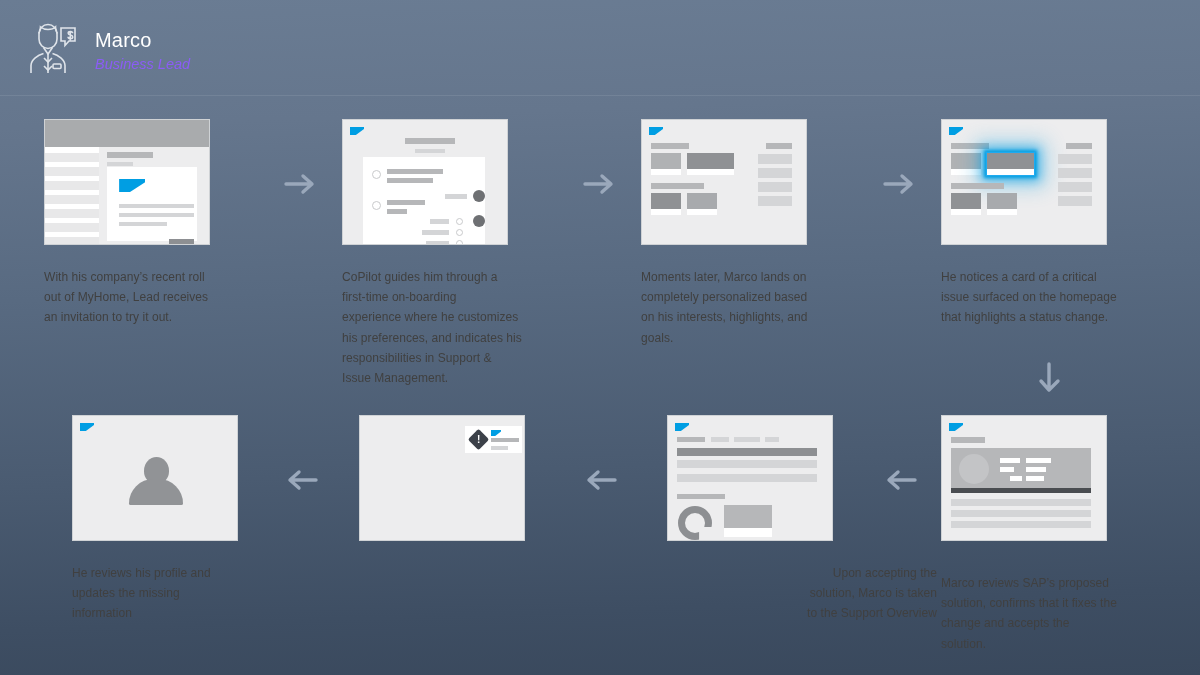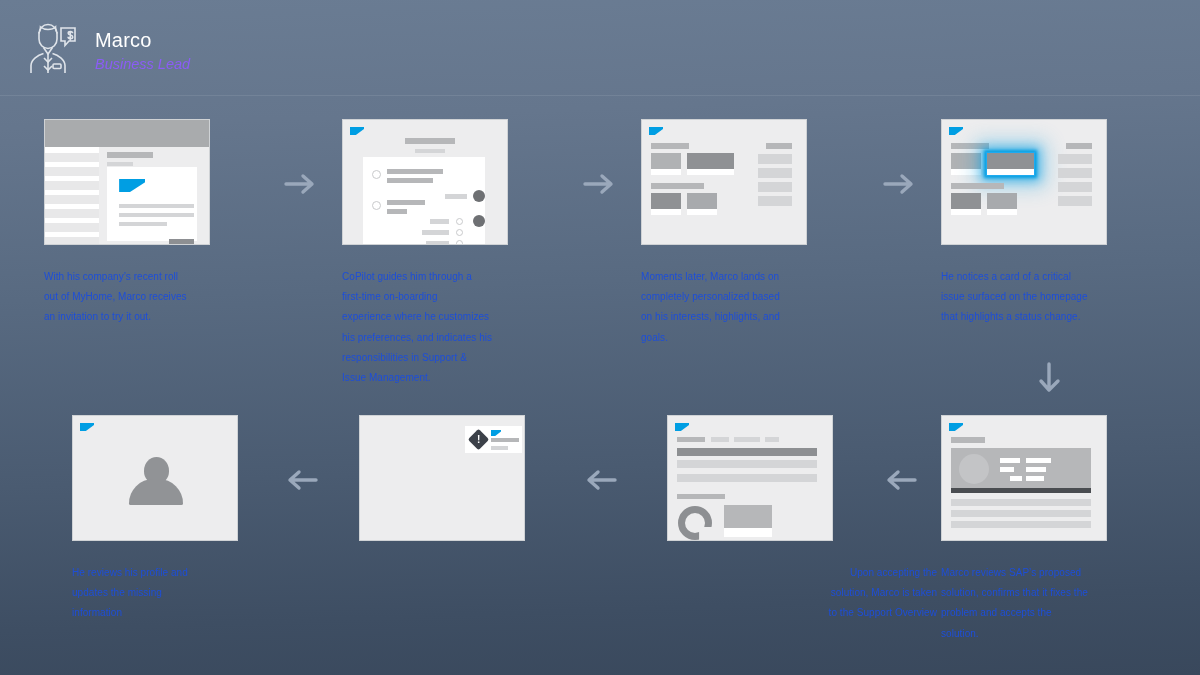--- a/index.html
+++ b/index.html
@@ -30,21 +30,21 @@
   
   .step { position: absolute; }
   .mock {
     position: relative;
     background: #ededee;
     border: 1px solid #cfd2d5;
     overflow: visible;
   }
   .mock-inner { position: absolute; inset: 0; overflow: hidden; }
   .caption {
-    font-size: 10px; line-height: 20.2px; color: #1d4ed8;
+    font-size: 12px; line-height: 20.2px; color: #404040;
     letter-spacing: .05px;
   }
   .caption i { font-style: italic; }
 
   
   .bar { position: absolute; background: #d4d5d7; }
   .bar-mid { position: absolute; background: #b6b7b9; }
   .bar-dark { position: absolute; background: #8d8f92; }
   .bar-white { position: absolute; background: #ffffff; }
   .blue-flag {
@@ -149,21 +149,21 @@
           <div class="bar" style="left:12px; top:37px; width:75px; height:4px;"></div>
           <div class="bar" style="left:12px; top:46px; width:75px; height:4px;"></div>
           <div class="bar" style="left:12px; top:55px; width:48px; height:4px;"></div>
           <div class="bar-dark" style="left:62px; top:72px; width:25px; height:6px;"></div>
         </div>
       </div>
     </div>
   </div>
   <div class="caption" style="margin-top:22px;">
     <div>With his company’s recent roll</div>
-    <div>out of MyHome, Marco receives</div>
+    <div>out of MyHome, Lead receives</div>
     <div>an invitation to try it out.</div>
   </div>
 </div>
 
 <div class="arrow" style="left:284px; top:172px;">
   <svg width="34" height="24" viewBox="0 0 34 24">
       <path d="M2 12h24M19 4l9 8-9 8" stroke="#9aa8bb" stroke-width="3.4" fill="none" stroke-linecap="round" stroke-linejoin="round"></path>
     </svg>
 </div>
 
@@ -298,24 +298,24 @@
       <div class="bar-white" style="left:58px; top:51px; width:14px; height:5px;"></div>
       <div class="bar-white" style="left:84px; top:51px; width:20px; height:5px;"></div>
       <div class="bar-white" style="left:68px; top:60px; width:12px; height:5px;"></div>
       <div class="bar-white" style="left:84px; top:60px; width:18px; height:5px;"></div>
       <div style="position:absolute; left:9px; top:72px; width:140px; height:5px; background:#4a4d51;"></div>
       <div class="bar" style="left:9px; top:83px; width:140px; height:7px;"></div>
       <div class="bar" style="left:9px; top:94px; width:140px; height:7px;"></div>
       <div class="bar" style="left:9px; top:105px; width:140px; height:7px;"></div>
     </div>
   </div>
-  <div class="caption" style="margin-top:22px;">
+  <div class="caption" style="margin-top:32px;">
     <div>Marco reviews SAP’s proposed</div>
     <div>solution, confirms that it fixes the</div>
-    <div>problem and accepts the</div>
+    <div>change and accepts the</div>
     <div>solution.</div>
   </div>
 </div>
 
 <div class="arrow" style="left:883px; top:468px;">
   <svg width="34" height="24" viewBox="0 0 34 24">
       <path d="M32 12H8M15 4l-9 8 9 8" stroke="#9aa8bb" stroke-width="3.4" fill="none" stroke-linecap="round" stroke-linejoin="round"></path>
     </svg>
 </div>
 

